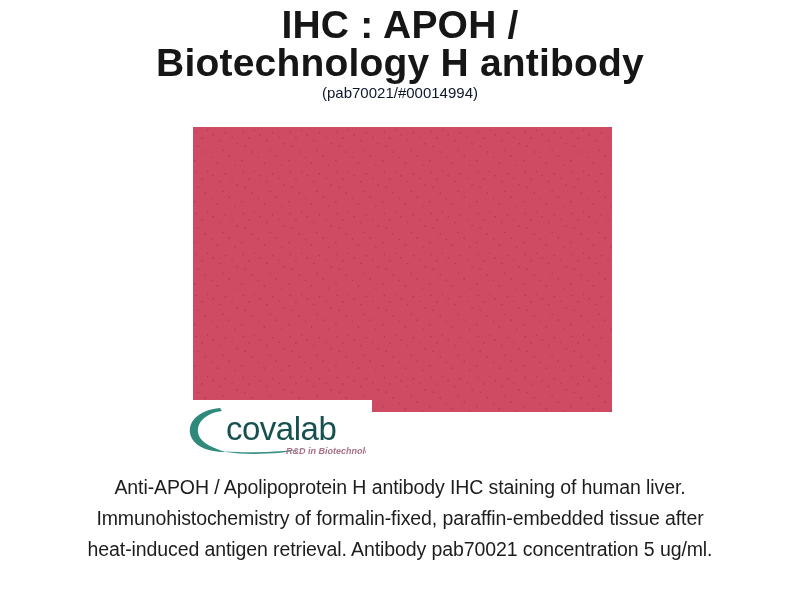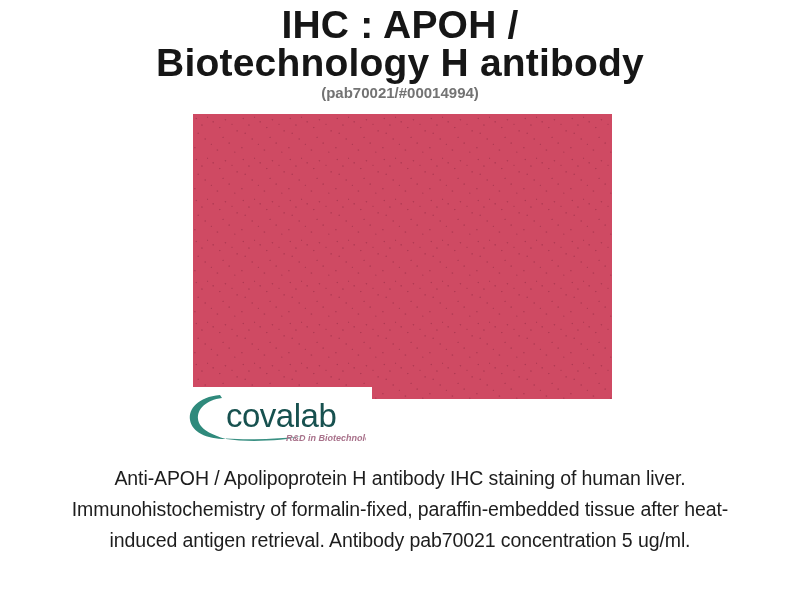--- a/index.html
+++ b/index.html
@@ -25,31 +25,31 @@
   }
   .title-line {
     font-size: 39px;
     font-weight: bold;
     letter-spacing: 0.2px;
     line-height: 38px;
     color: #161616;
   }
   .subtitle-line {
     font-size: 15px;
-    font-weight: bold;
+    font-weight: normal;
     line-height: 20px;
-    color: #737373;
+    color: #0f172a;
     margin-top: 1px;
   }
 
   
   .figure-wrap {
     position: absolute;
     left: 193px;
-    top: 114px;
+    top: 127px;
     width: 419px;
     height: 285px;
   }
   .micrograph {
     position: absolute;
     inset: 0;
     overflow: hidden;
     background-color: #cf4a63;
     
     background-image:
@@ -155,21 +155,21 @@
     left: 70px;
     top: 463px;
     width: 660px;
     text-align: center;
     font-size: 19.5px;
     line-height: 31px;
     color: #1d1d1d;
     letter-spacing: -0.1px;
   }
   .caption p {
-    margin: 0;
+    margin: 9px;
   }
 </style>
 </head>
 <body>
 
 <div class="title-block">
   <div class="title-line">IHC : APOH /</div>
   <div class="title-line">Biotechnology H antibody</div>
   <div class="subtitle-line">(pab70021/#00014994)</div>
 </div>

